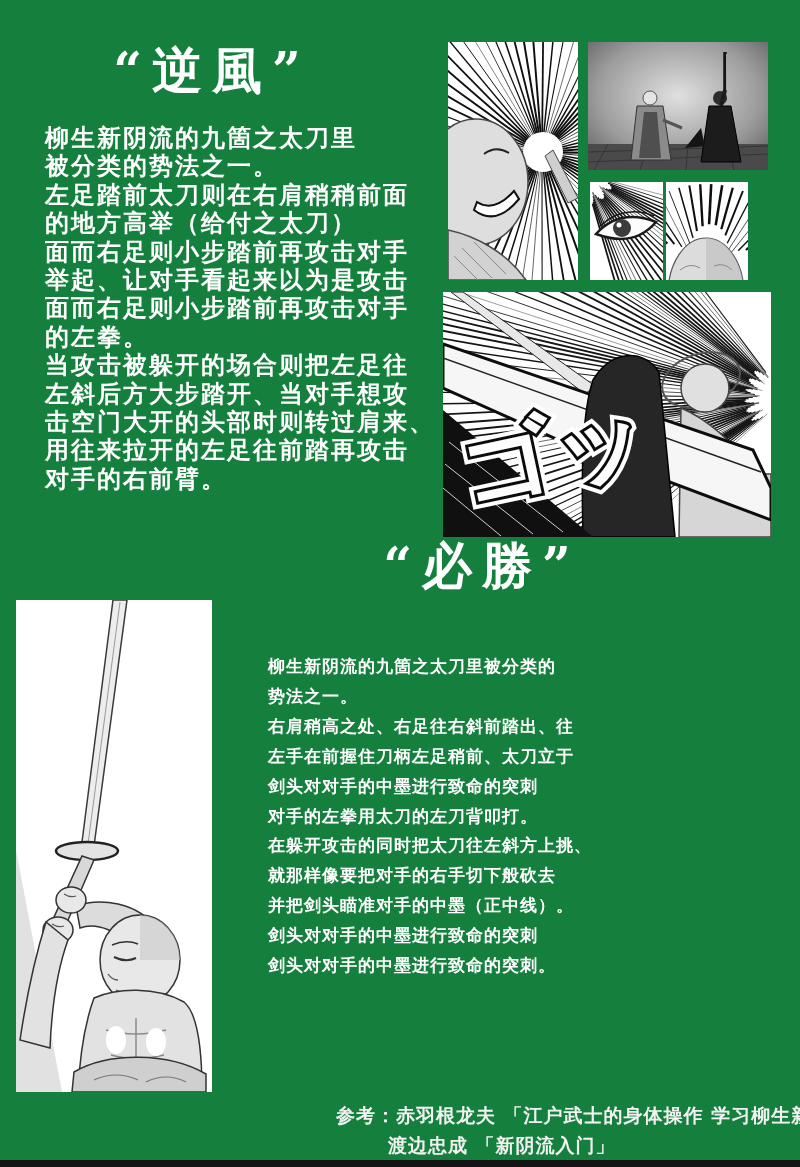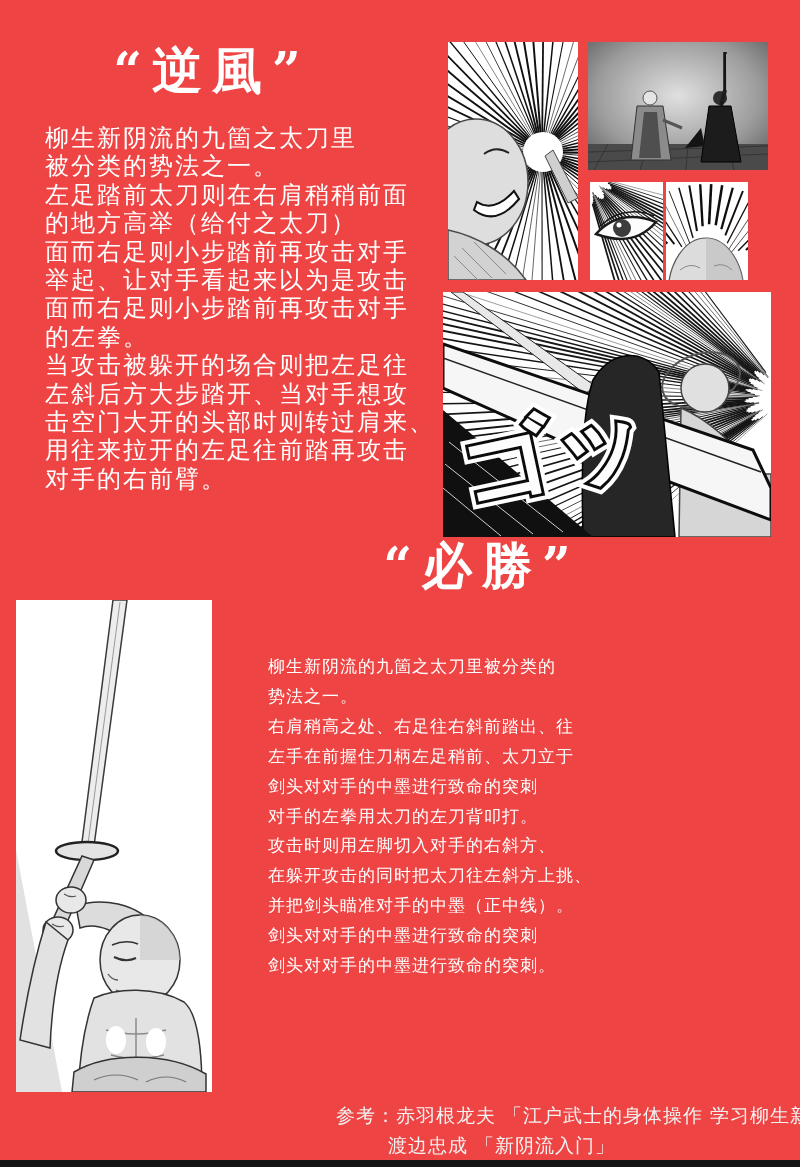--- a/index.html
+++ b/index.html
@@ -1,32 +1,32 @@
 <!DOCTYPE html>
 <html><head>
 <meta charset="utf-8">
 <style>
   html,body{margin:0;padding:0;background:#000;}
   .page{
-    position:relative;width:800px;height:1167px;background:#ef4444;
+    position:relative;width:800px;height:1167px;background:#15803d;
     overflow:hidden;font-family:"DejaVu Serif","Liberation Serif",serif;color:#ffffff;
   }
   
   .sec-title{
     position:absolute;text-align:center;font-size:50px;font-weight:bold;
     letter-spacing:10px;color:#ffffff;white-space:nowrap;
     font-family:"DejaVu Serif","Liberation Serif",serif;
   }
   .title-1{left:42px;top:38px;width:340px;}
   .title-2{left:332px;top:533px;width:300px;}
   
   .text-col{position:absolute;color:#ffffff;}
   .block-1{left:45px;top:124px;font-size:24px;line-height:28.4px;letter-spacing:2px;}
   .block-2{left:268px;top:652px;font-size:17px;line-height:29.9px;letter-spacing:1px;}
-  .tline{white-space:nowrap;}
+  .tline{white-space:nowrap;font-weight:bold;}
   
   .footer{position:absolute;left:336px;top:1100px;font-size:19px;line-height:30px;letter-spacing:1px;color:#f2f2f2;}
   .footer .l2{margin-left:52px;}
   
   .panel{position:absolute;overflow:hidden;background:#ffffff;}
   .panel svg{display:block;width:100%;height:100%;}
   .panel-grin {left:448px;top:42px;width:130px;height:238px;}
   .panel-duel {left:588px;top:42px;width:180px;height:128px;}
   .panel-eye  {left:590px;top:182px;width:73px;height:98px;}
   .panel-head {left:666px;top:182px;width:82px;height:98px;}
@@ -368,22 +368,22 @@
     </svg>
   </div>
 
   <div class="text-col block-2">
     <div class="tline">柳生新阴流的九箇之太刀里被分类的</div>
     <div class="tline">势法之一。</div>
     <div class="tline">右肩稍高之处、右足往右斜前踏出、往</div>
     <div class="tline">左手在前握住刀柄左足稍前、太刀立于</div>
     <div class="tline">剑头对对手的中墨进行致命的突刺</div>
     <div class="tline">对手的左拳用太刀的左刀背叩打。</div>
-    <div class="tline">攻击时则用左脚切入对手的右斜方、</div>
     <div class="tline">在躲开攻击的同时把太刀往左斜方上挑、</div>
+    <div class="tline">就那样像要把对手的右手切下般砍去</div>
     <div class="tline">并把剑头瞄准对手的中墨（正中线）。</div>
     <div class="tline">剑头对对手的中墨进行致命的突刺</div>
     <div class="tline">剑头对对手的中墨进行致命的突刺。</div>
   </div>
 
   <div class="footer">
     <div class="tline">参考：赤羽根龙夫 「江户武士的身体操作 学习柳生新阴流」</div>
     <div class="tline l2">渡边忠成 「新阴流入门」</div>
   </div>
 

